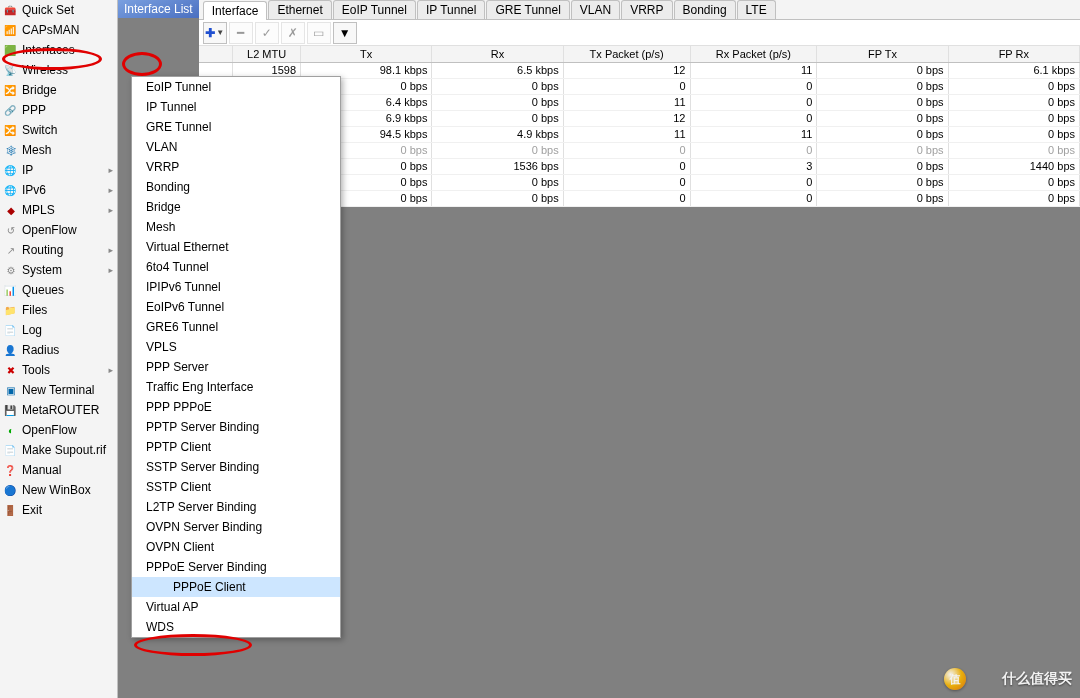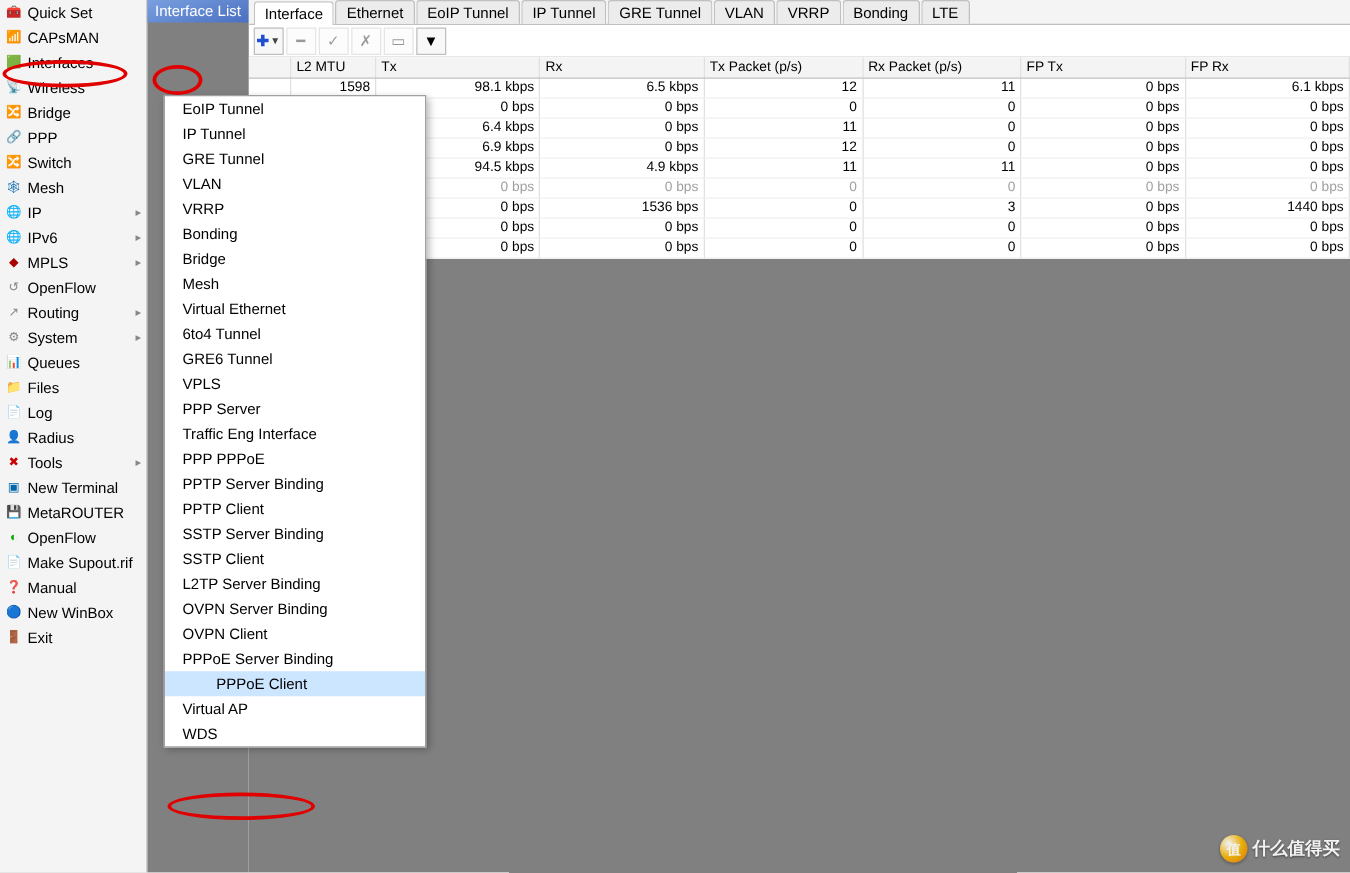--- a/index.html
+++ b/index.html
@@ -17,31 +17,31 @@
 .tab { padding:2px 8px; border:1px solid #c0c0c0; border-bottom:none; background:#ececec; margin-right:1px; border-radius:3px 3px 0 0; cursor:default; }
 .tab.active { background:#fff; position:relative; top:1px; }
 .toolbar { height:26px; display:flex; align-items:center; padding:2px 4px; gap:2px; border-bottom:1px solid #e0e0e0; position:relative; }
 .tbtn { width:24px; height:22px; border:1px solid #c0c0c0; background:#f8f8f8; display:flex; align-items:center; justify-content:center; cursor:default; }
 .tbtn.dis { opacity:0.4; }
 .tbtn-add { color:#2050d0; font-weight:bold; font-size:14px; position:relative; }
 .tbtn-add .dd { font-size:8px; margin-left:1px; color:#444; }
 .tablewrap { position:relative; flex:0 0 auto; background:#fff; }
 table { border-collapse:collapse; width:100%; table-layout:fixed; }
 th,td { border-right:1px solid #e0e0e0; border-bottom:1px solid #f0f0f0; height:16px; padding:0 4px; text-align:right; white-space:nowrap; overflow:hidden; font-size:11px; }
-th { background:#f4f4f4; border-bottom:1px solid #c0c0c0; text-align:left; font-weight:normal; }
+th { background:#f4f4f4; border-bottom:1px solid #c0c0c0; text-align:center; font-weight:normal; }
 td.left { text-align:left; }
 tr.dis td { color:#a0a0a0; }
 .greybar { flex:1; background:#808080; }
 .dropdown { position:absolute; left:131px; top:76px; width:210px; background:#fff; border:1px solid #a0a0a0; box-shadow:2px 2px 6px rgba(0,0,0,0.3); z-index:10; }
 .dd-item { padding:3px 14px; white-space:nowrap; cursor:default; font-family:Tahoma,sans-serif; }
 .dd-item.sel { background:#cde6ff;padding-left:41px; }
 .circle { position:absolute; border:3px solid #e00000; border-radius:50%; pointer-events:none; z-index:20; }
 .watermark { position:absolute; right:8px; bottom:8px; display:flex; align-items:center; gap:4px; z-index:30; opacity:0.9; }
 .wm-logo { width:22px; height:22px; border-radius:50%; background:radial-gradient(circle at 30% 30%,#fff,#f4b400,#e07000); display:flex; align-items:center; justify-content:center; color:#fff; font-weight:bold; font-size:11px; box-shadow:0 1px 3px rgba(0,0,0,0.4); }
-.wm-text { color:#fff; font-size:14px; font-weight:bold; text-shadow:0 1px 2px rgba(0,0,0,0.6); font-family:"Microsoft YaHei",sans-serif; }
+.wm-text { color:#fff; font-size:14px; font-weight:bold; text-shadow:0 1px 2px rgba(0,0,0,0.6); font-family:"Microsoft YaHei",sans-serif;margin-left:32px; }
 </style>
 </head>
 <body>
 
 <div class="app">
   <div class="sidebar" id="sidebar">
       <div class="sb-item">
         <span class="sb-icon" style="color:#8a6">🧰</span>
         <span class="sb-label">Quick Set</span>
       </div>
@@ -316,20 +316,22 @@
     <div class="dd-item">EoIP Tunnel</div>
     <div class="dd-item">IP Tunnel</div>
     <div class="dd-item">GRE Tunnel</div>
     <div class="dd-item">VLAN</div>
     <div class="dd-item">VRRP</div>
     <div class="dd-item">Bonding</div>
     <div class="dd-item">Bridge</div>
     <div class="dd-item">Mesh</div>
     <div class="dd-item">Virtual Ethernet</div>
     <div class="dd-item">6to4 Tunnel</div>
+    <div class="dd-item">IPIPv6 Tunnel</div>
+    <div class="dd-item">EoIPv6 Tunnel</div>
     <div class="dd-item">GRE6 Tunnel</div>
     <div class="dd-item">VPLS</div>
     <div class="dd-item">PPP Server</div>
     <div class="dd-item">Traffic Eng Interface</div>
     <div class="dd-item">PPP PPPoE</div>
     <div class="dd-item">PPTP Server Binding</div>
     <div class="dd-item">PPTP Client</div>
     <div class="dd-item">SSTP Server Binding</div>
     <div class="dd-item">SSTP Client</div>
     <div class="dd-item">L2TP Server Binding</div>

